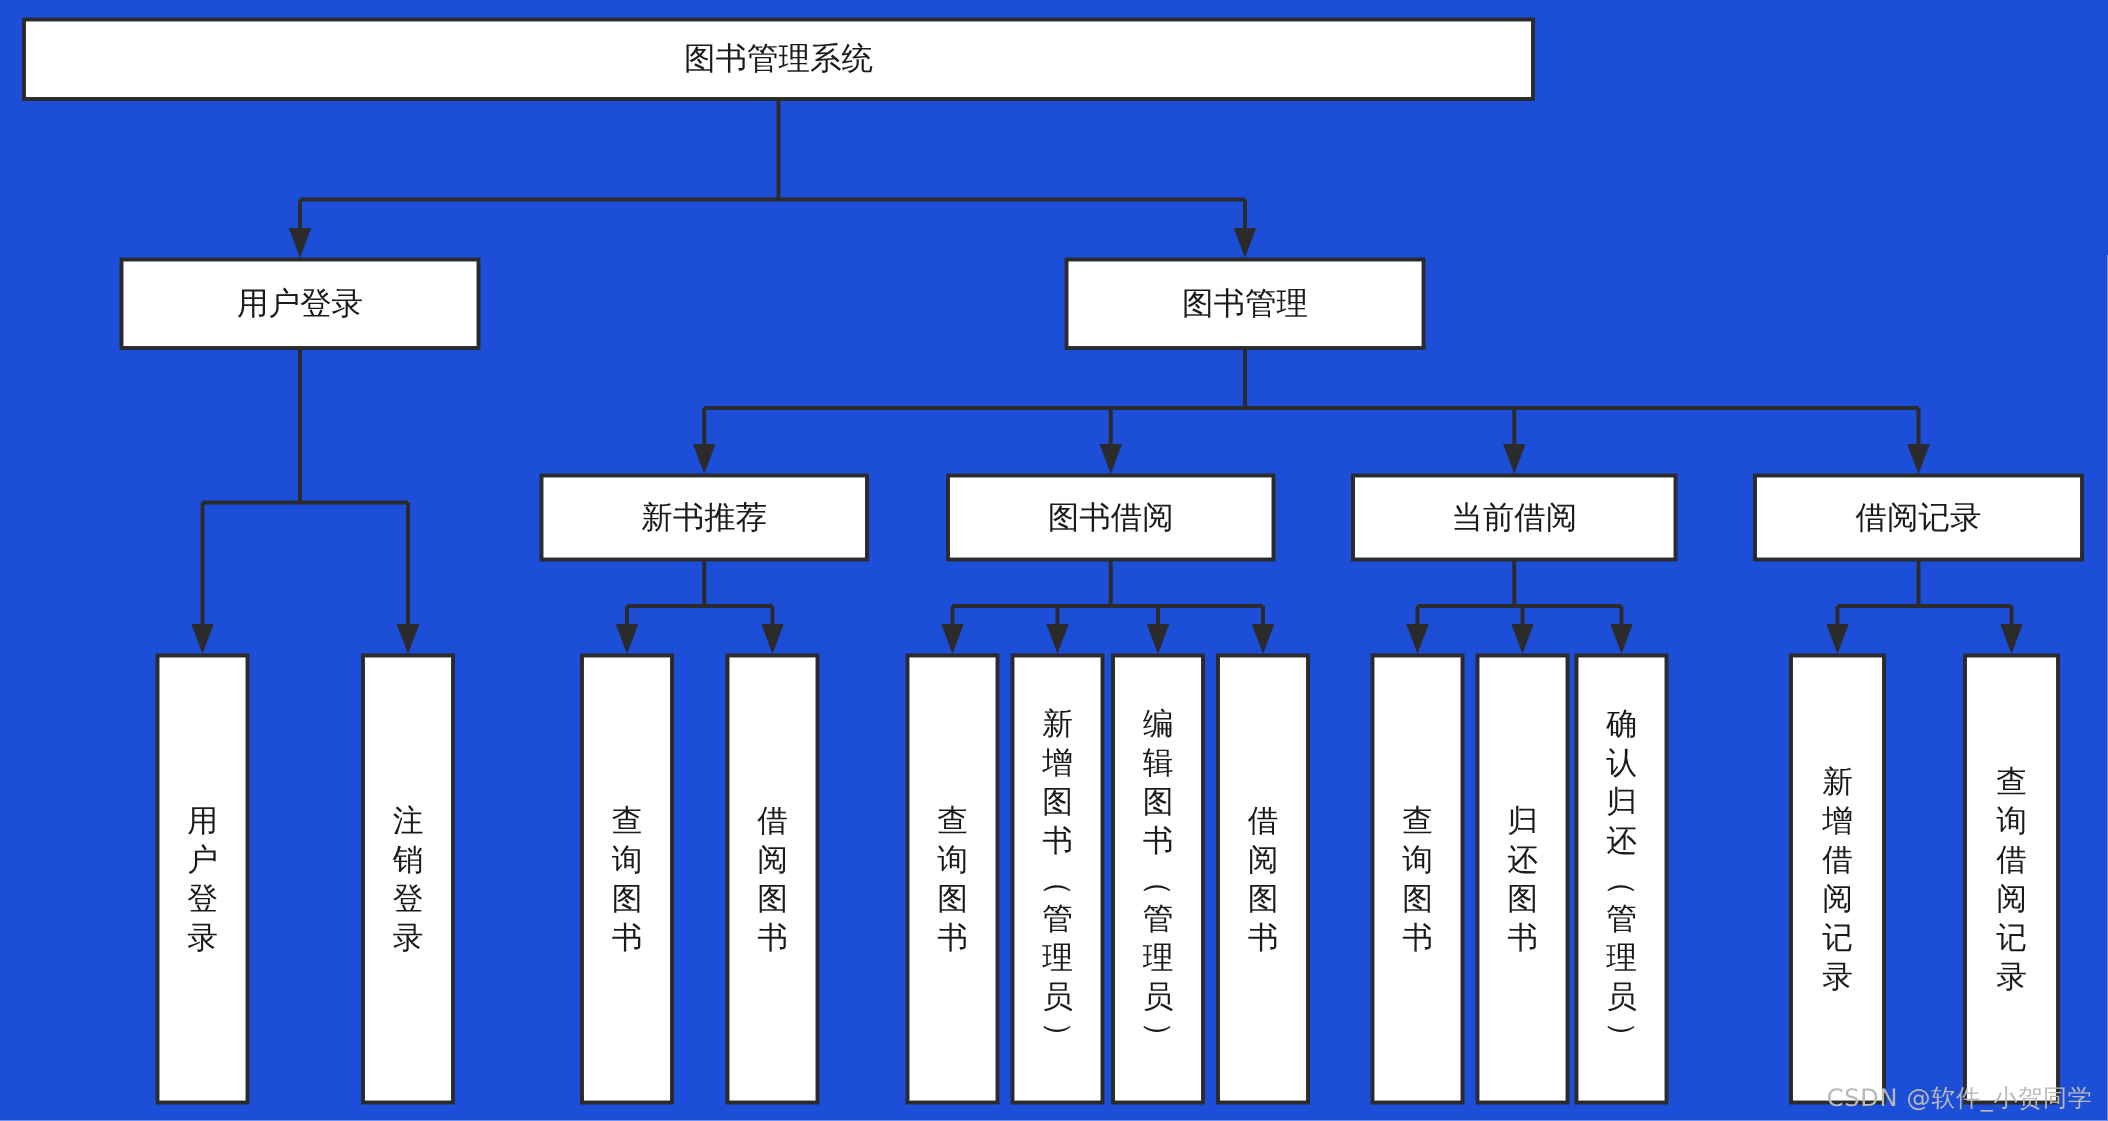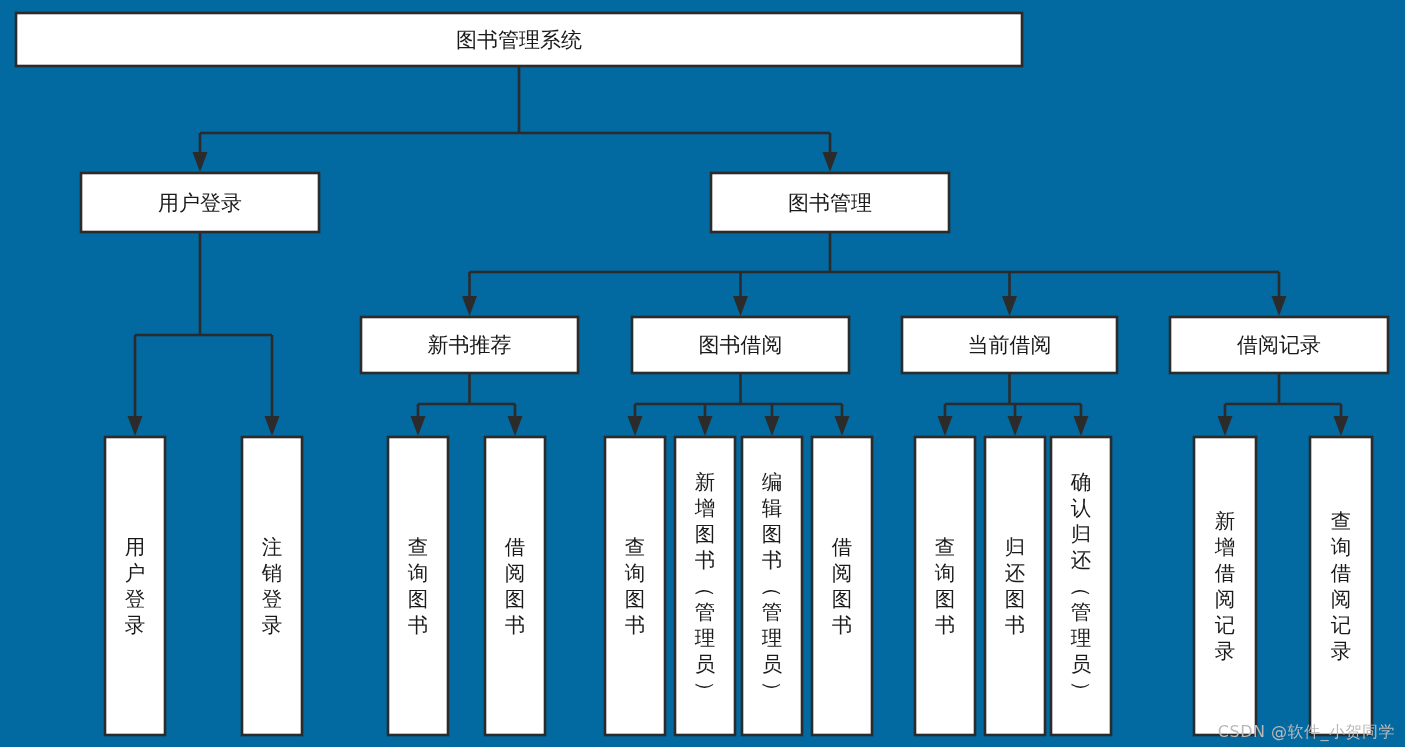--- a/index.html
+++ b/index.html
@@ -11,21 +11,21 @@
   body {
     width: 1405px;
     height: 747px;
     overflow: hidden;
     font-family: "DejaVu Sans", "Liberation Sans", sans-serif;
   }
   #diagram-root {
     position: relative;
     width: 1405px;
     height: 747px;
-    background: #0369a1;
+    background: #1d4ed8;
   }
   #tree-svg {
     position: absolute;
     top: 0;
     left: 0;
     width: 1405px;
     height: 747px;
     display: block;
   }
   .node-box {

